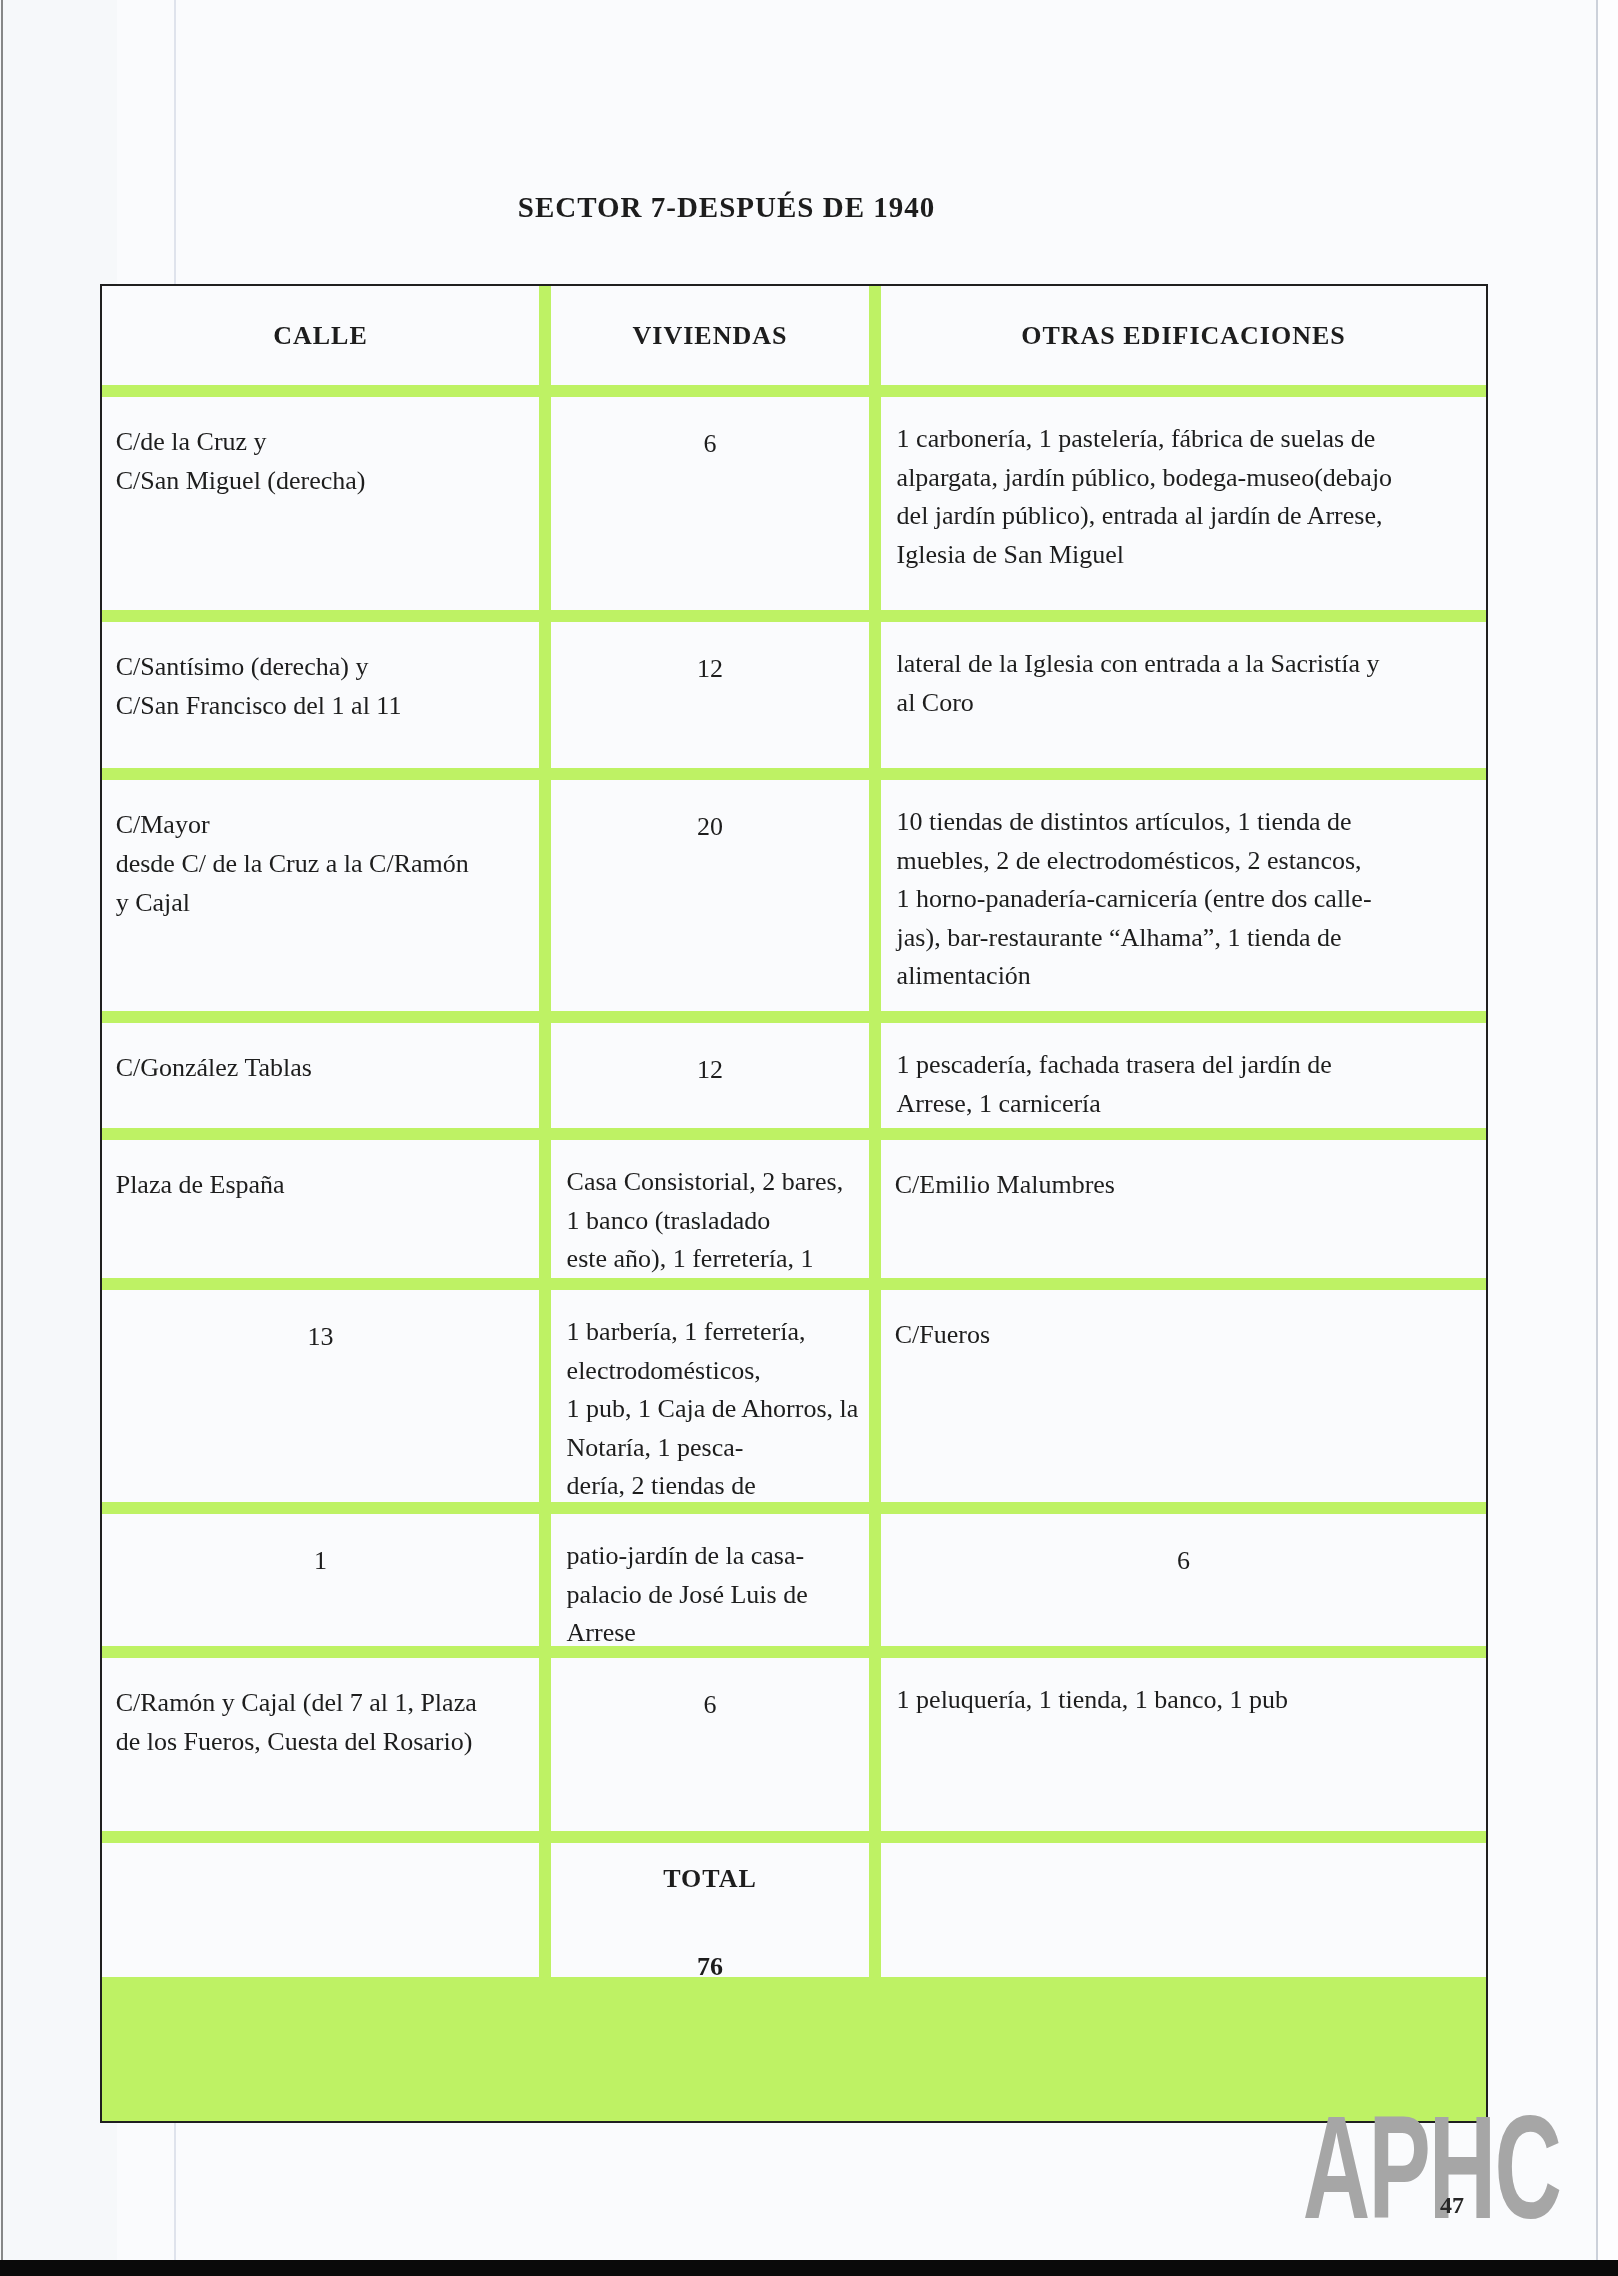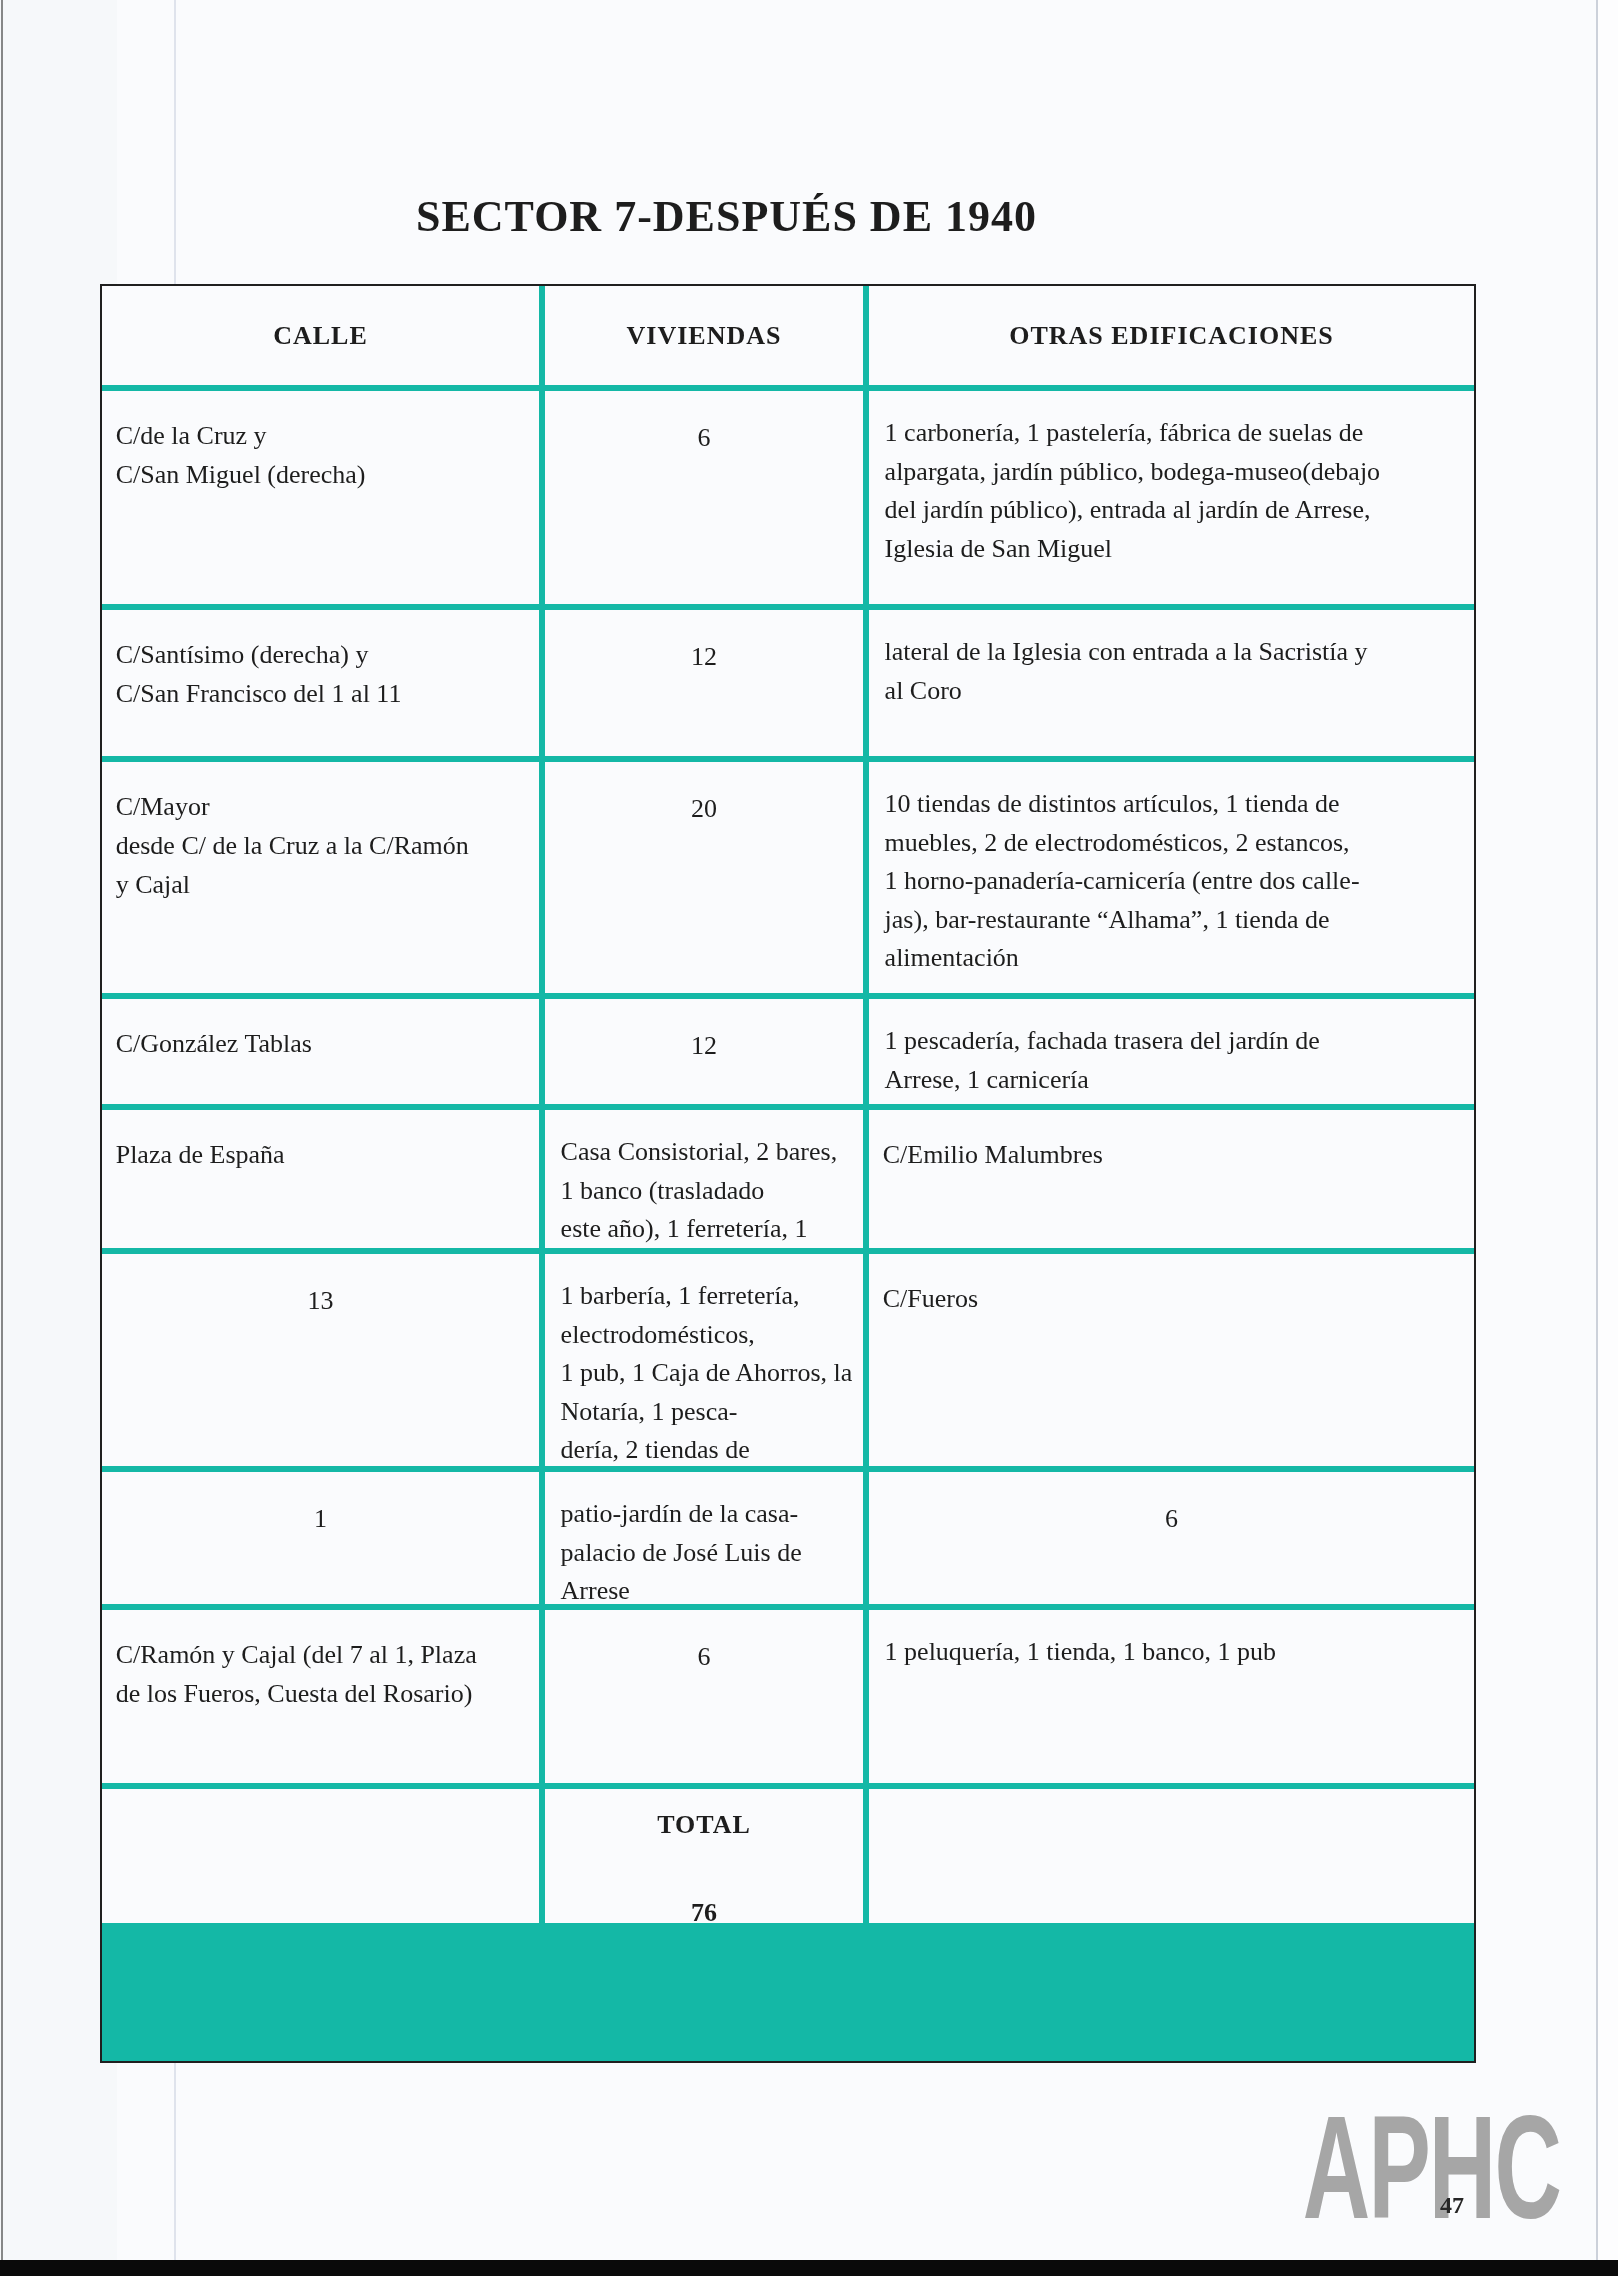--- a/index.html
+++ b/index.html
@@ -18,30 +18,30 @@
   .fold-line{position:absolute;top:0;width:2px;height:2276px;background:#dfe3ec;}
   .fold-line.a{left:174px;}
   .fold-line.b{left:1596px;background:#ccd1da;}
   .right-band{position:absolute;left:1598px;top:0;width:20.5px;height:2276px;background:#fdfdfe;}
   .left-band{position:absolute;left:0;top:0;width:117px;height:2276px;background:#f4f6f9;opacity:.6;}
   .bottom-strip{position:absolute;left:0;bottom:0;width:1619px;height:15.6px;background:#0a0a0a;}
 
   .title{
     position:absolute;top:191px;left:0;width:1453px;
     margin:0;text-align:center;
-    font-size:44px;font-weight:bold;letter-spacing:1px;
+    font-size:29px;font-weight:bold;letter-spacing:1px;
   }
 
   .doc-table{
     position:absolute;left:100px;top:284px;
     display:grid;
     grid-template-columns:437px 318px 605px;
     grid-template-rows:99px 213px 146px 231px 105px 138px 212px 132px 173px 134px 132px;
-    gap:6px;
-    background:#14b8a6;
+    gap:12px;
+    background:#bef264;
     border:2.9px solid #1f1f1f;
   }
   .cell{
     background:#fafbfd;
     font-size:26px;
     line-height:1.5;
     white-space:pre-line;
     overflow:hidden;
   }
   .th{

